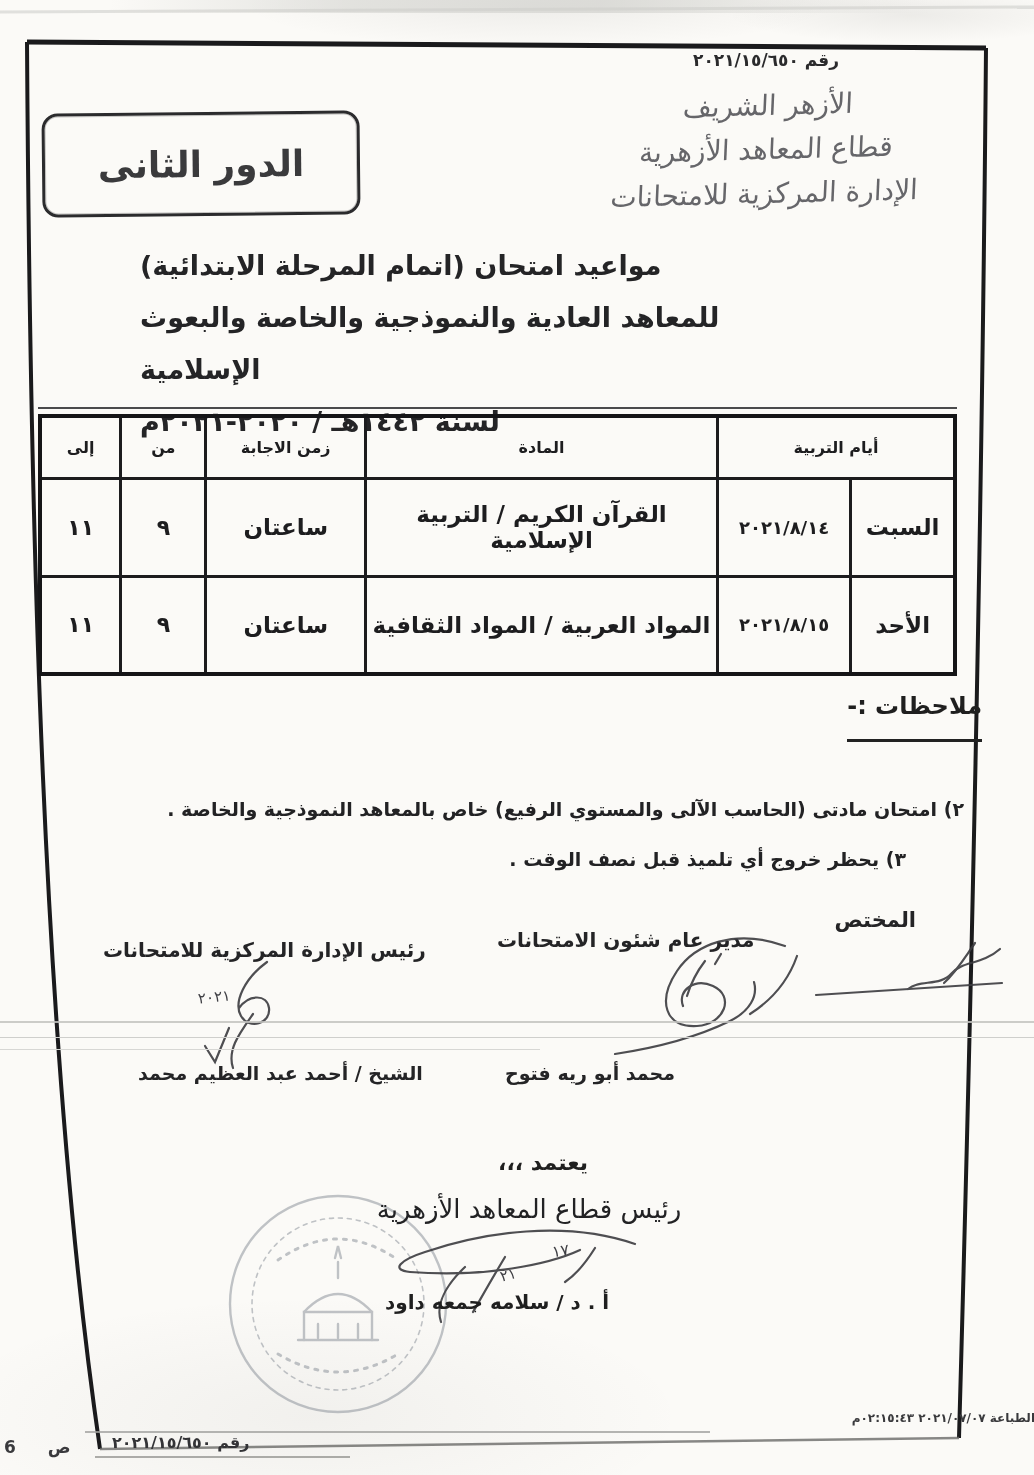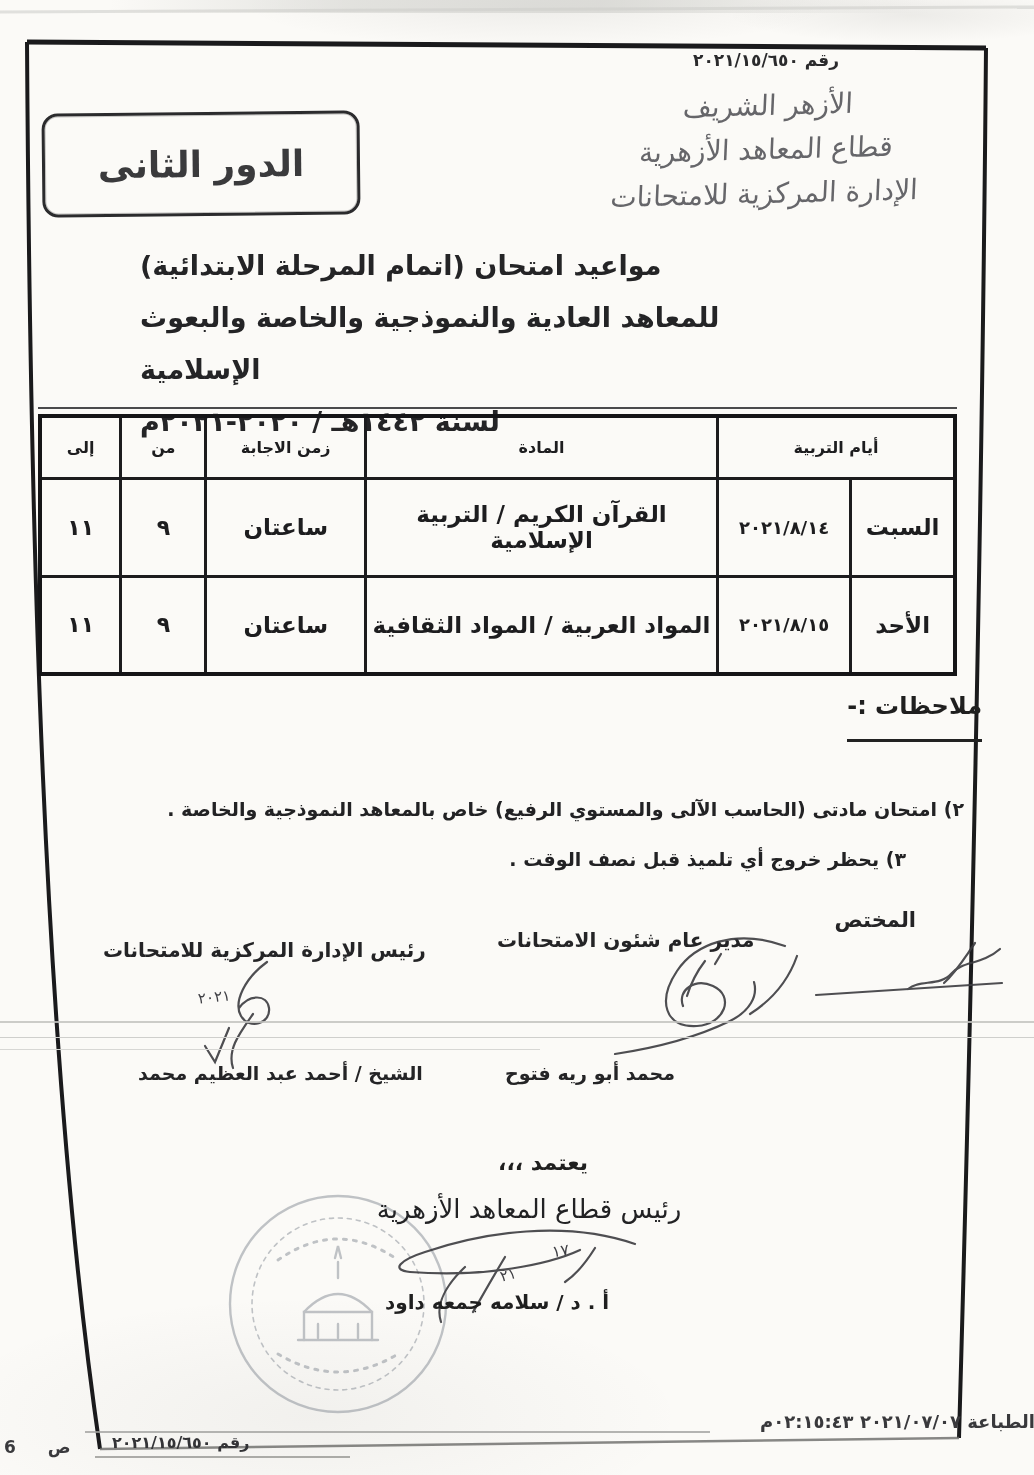--- a/index.html
+++ b/index.html
@@ -63,21 +63,21 @@
   .fold-b{left:0;top:1037px;width:1034px;height:1px;background:#cfcfcc;}
   .fold-c{left:0;top:1049px;width:540px;height:1px;background:#d7d7d4;}
   
   .approve-label{left:468px;top:1150px;width:150px;text-align:center;font-size:22px;font-weight:bold;}
   .approver-title{left:345px;top:1186px;width:368px;text-align:center;font-size:26px;font-weight:normal;
     white-space:nowrap;color:#222224;margin-top:8px;}
   .hand-date-top{left:552px;top:1241px;font-size:16px;transform:rotate(-8deg);}
   .hand-date-bottom{left:500px;top:1266px;font-size:15px;transform:rotate(-14deg);}
   .approver-name{left:385px;top:1290px;font-size:20px;font-weight:bold;white-space:nowrap;}
   
-  .print-info{left:683px;top:1411px;width:352px;font-size:18px;font-weight:bold;color:#39393c;
+  .print-info{left:683px;top:1411px;width:352px;font-size:12px;font-weight:bold;color:#39393c;
     direction:rtl;text-align:right;white-space:nowrap;}
   .footer-line-a{left:85px;top:1431px;width:625px;height:2px;background:#a3a3a0;opacity:.8;}
   .footer-ref{left:112px;top:1433px;font-size:16px;font-weight:bold;color:#333336;}
   .footer-line-b{left:95px;top:1456px;width:255px;height:2px;background:#989895;opacity:.8;}
   .page-marker{left:4px;top:1437px;font-size:17px;font-weight:bold;word-spacing:26px;color:#3a3a3d;}
   .scan-band-top{left:110px;top:0;width:820px;height:13px;
     background:linear-gradient(90deg,transparent,#d9d9d5 30%,#d2d2ce 60%,transparent);opacity:.7;}
 </style>
 </head>
 <body>

